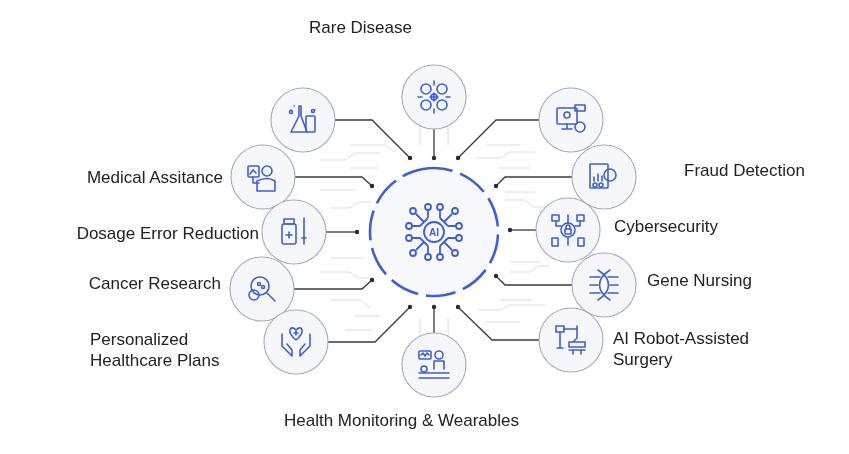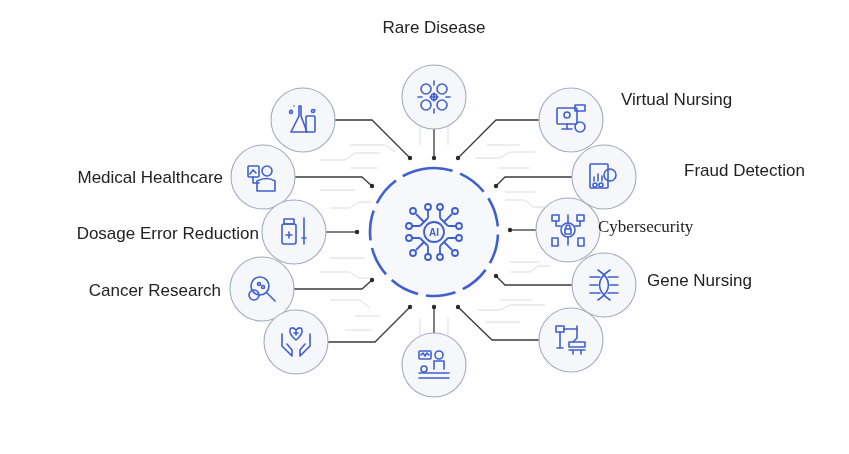--- a/index.html
+++ b/index.html
@@ -1,21 +1,21 @@
 <!DOCTYPE html>
 <html><head>
 <meta charset="utf-8">
 <style>
   html, body { margin:0; padding:0; background:#ffffff; }
   body { width:849px; height:454px; position:relative; overflow:hidden; font-family:"Liberation Sans", sans-serif; color:#1f1f1f; }
   #diagram { position:absolute; left:0; top:0; width:849px; height:454px; }
   .label { position:absolute; font-size:17px; line-height:21px; color:#222; white-space:nowrap; }
   .label.right { text-align:left; }
   .label.left { text-align:right; }
-  .label.center { text-align:center; }
+  .label.center { text-align:left; }
 </style>
 </head>
 <body>
 
 <div id="diagram">
 
   <svg width="849" height="454" viewBox="0 0 849 454" style="position:absolute;left:0;top:0;">
 
     <g stroke="#d9dce3" stroke-width="1" fill="none">
       <path d="M350 145 H385 L395 152"></path>
@@ -211,25 +211,31 @@
         <path d="M6 -14 V-2 L2 2"></path>
         <rect x="-2" y="2" width="16" height="5"></rect>
         <path d="M-2 10 H14 M2 10 V14 M10 10 V14"></path>
       </g>
     </g>
   </svg>
 
   <div class="label center" style="left:309px; top:17px; width:250px;">
     <div>Rare Disease</div>
   </div>
-  <div class="label left" style="right:626px; top:167px;">Medical Healthcare</div>
+  <div class="label left" style="right:626px; top:167px;">Medical Assitance</div>
   <div class="label left" style="right:590px; top:223px;">Dosage Error Reduction</div>
-  <div class="label left" style="right:628px; top:280px;text-align:center;">Cancer Research</div>
+  <div class="label left" style="right:628px; top:273px;text-align:center;">Cancer Research</div>
   <div class="label center" style="left:90px; top:329px; width:170px;">
-  </div>
+    <div>Personalized</div>
+    <div>Healthcare Plans</div>
+  </div>
+  <div class="label center" style="left:284px; top:410px; width:300px;">Health Monitoring &amp; Wearables</div>
 
   <div class="label right" style="left:621px; top:89px;">
-    <div>Virtual Nursing</div>
   </div>
   <div class="label right" style="left:651px; top:160px;margin-left:33px;">Fraud Detection</div>
-  <div class="label right" style="left:598px; top:216px;font-family:Liberation Serif, serif;">Cybersecurity</div>
+  <div class="label right" style="left:614px; top:216px;">Cybersecurity</div>
   <div class="label right" style="left:647px; top:270px;">Gene Nursing</div>
+  <div class="label right" style="left:613px; top:328px;">
+    <div>AI Robot-Assisted</div>
+    <div>Surgery</div>
+  </div>
 </div>
 
 </body></html>

